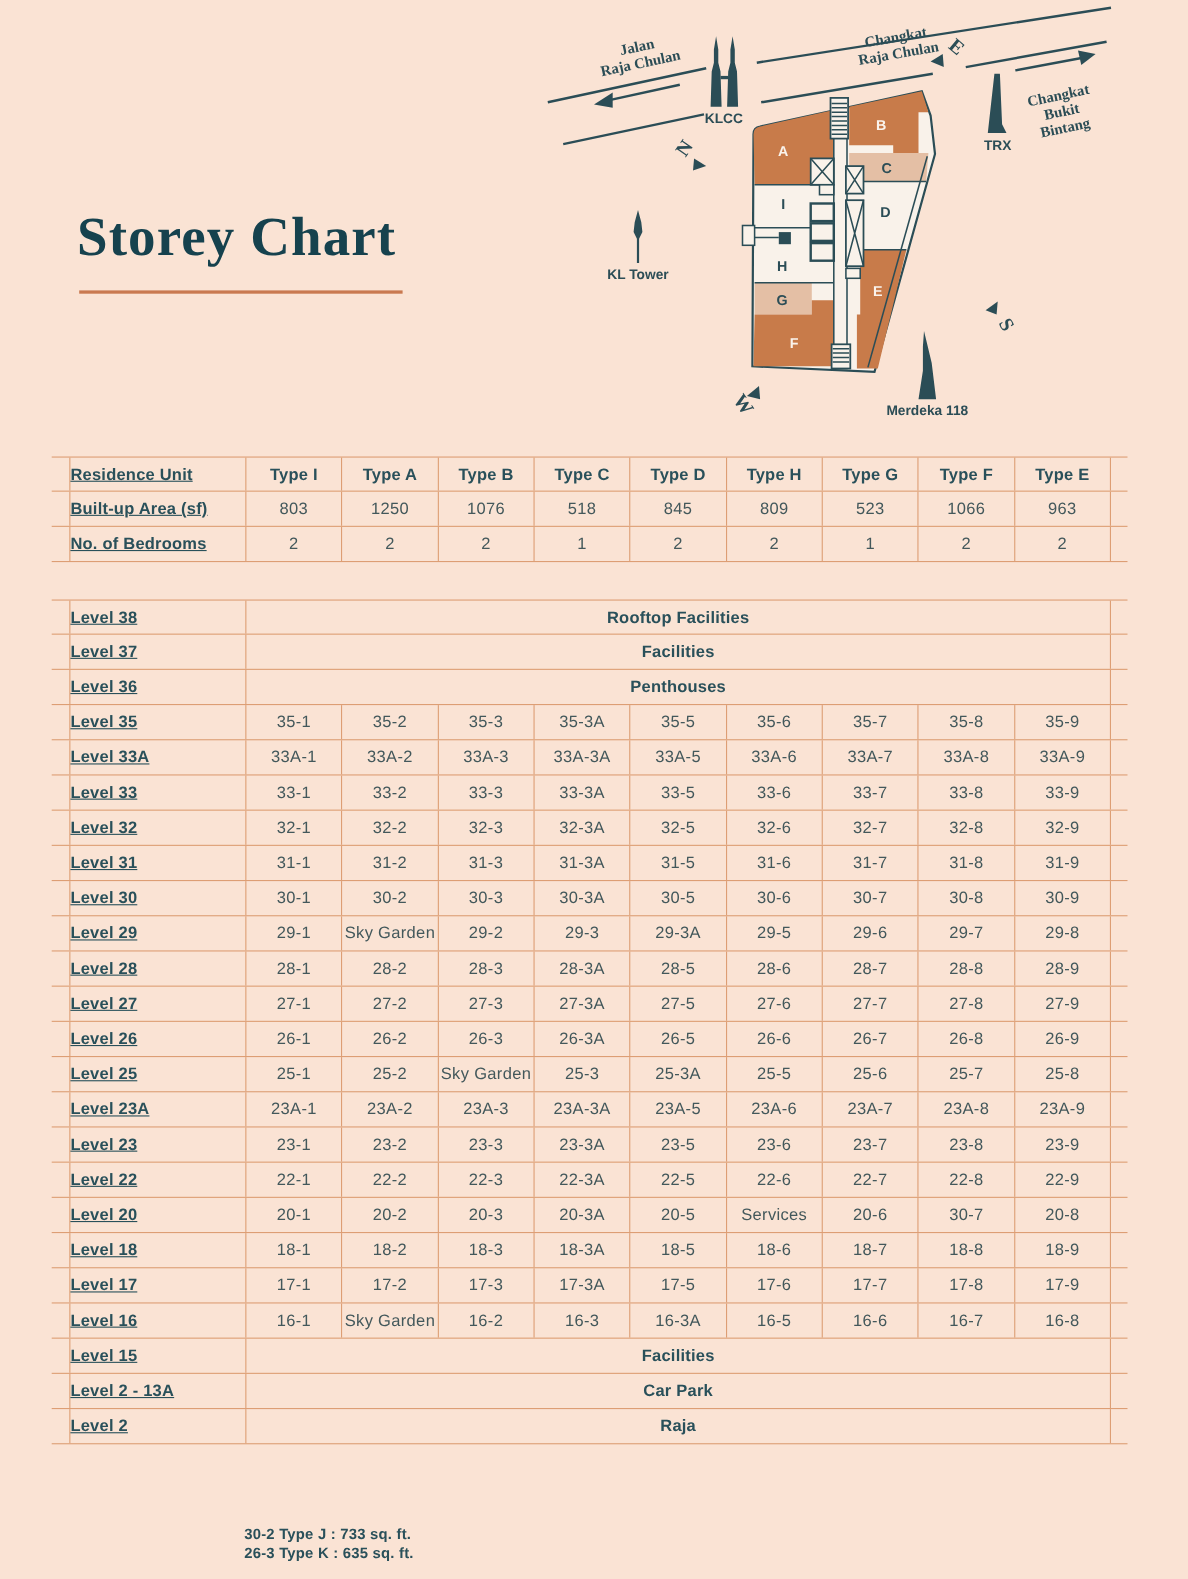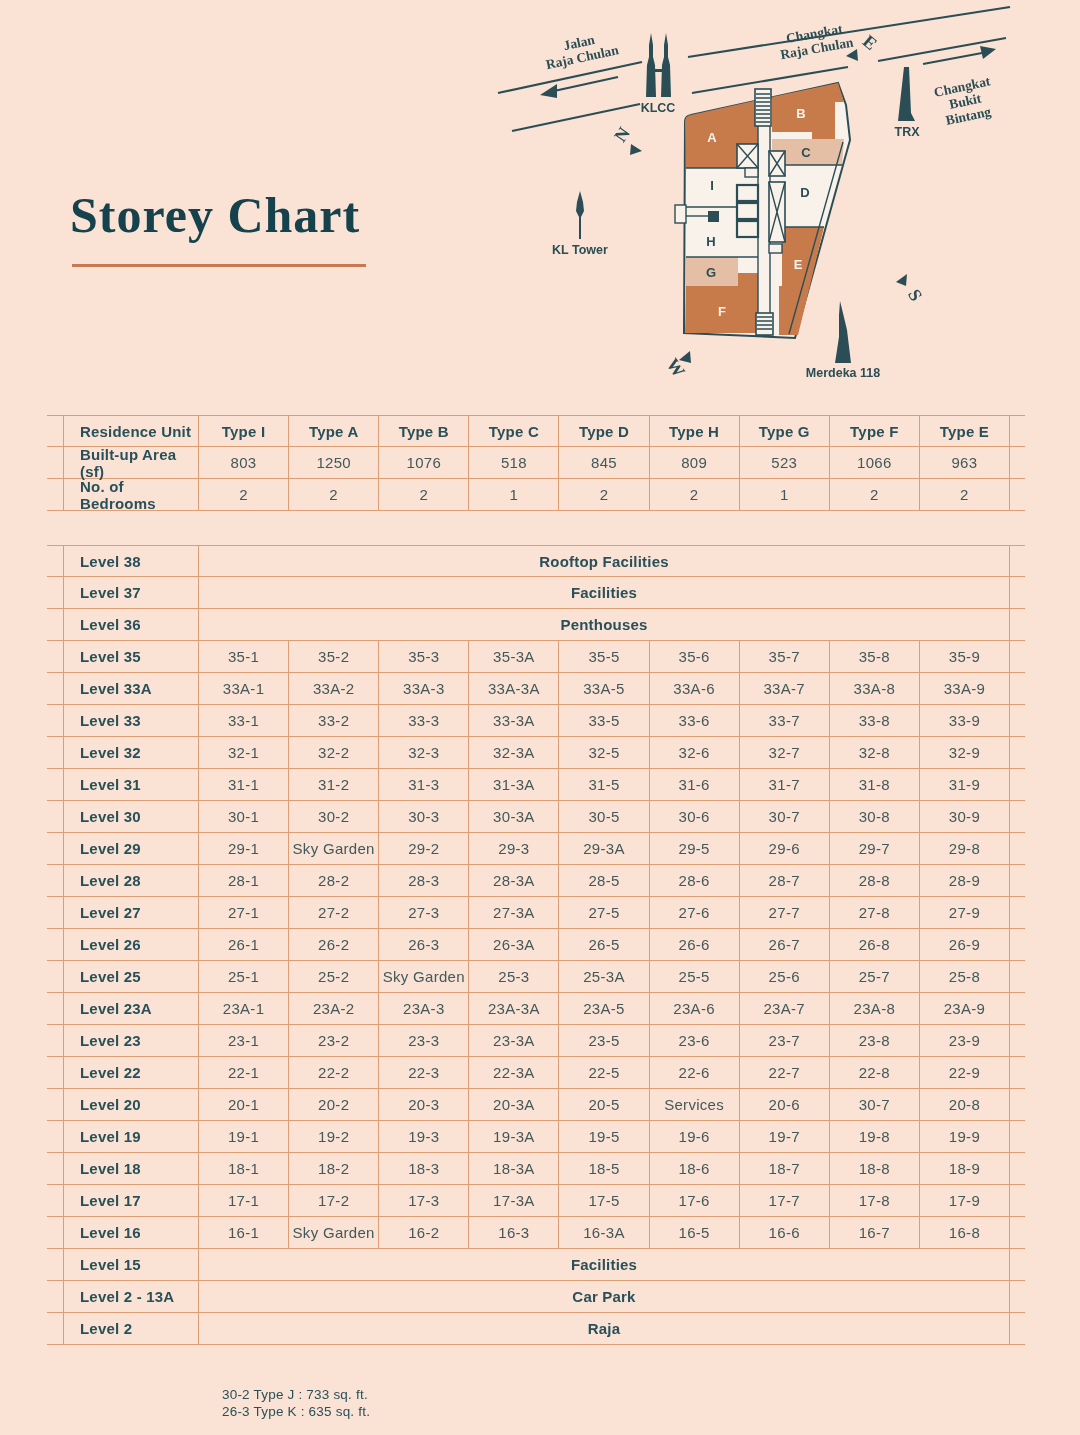--- a/index.html
+++ b/index.html
@@ -35,27 +35,27 @@
   .map .cream{fill:var(--map-cream);}
   .map .orange{fill:var(--map-orange);}
   .map .tan{fill:var(--map-tan);}
 
   .tbl{position:absolute;left:47px;width:978px;}
   #unit-table{top:415px;}
   #storey-table{top:545px;}
   .trow{display:flex;height:32px;border-bottom:1px solid var(--line);
         padding:0 15px 0 16px;box-sizing:border-box;font-size:15px;color:var(--celltext);}
   .tbl .trow:first-child{border-top:1px solid var(--line);}
-  .c-level{width:136px;flex:none;border-left:1px solid var(--line);border-right:1px solid var(--line);
-           display:flex;align-items:center;padding-left:16px;box-sizing:border-box;}
+  .c-level{width:161px;flex:none;border-left:1px solid var(--line);border-right:1px solid var(--line);
+           display:flex;align-items:center;box-sizing:border-box;text-decoration:underline;}
   .c-unit,.c-span{flex:1;border-right:1px solid var(--line);
            display:flex;align-items:center;justify-content:center;letter-spacing:.3px;}
   .c-head{font-weight:bold;color:var(--teal);letter-spacing:.2px;}
 
-  .footnotes{position:absolute;left:222px;top:1386px;font-size:13.5px;font-weight:normal;
+  .footnotes{position:absolute;left:222px;top:1386px;font-size:13.5px;font-weight:bold;
              color:var(--teal);line-height:17px;letter-spacing:.2px;}
 </style>
 </head>
 <body>
 
 <div class="page">
 
   <h1 class="title">Storey Chart</h1>
   <div class="title-underline"></div>
 
@@ -413,32 +413,20 @@
         <div class="c-unit">20-2</div>
         <div class="c-unit">20-3</div>
         <div class="c-unit">20-3A</div>
         <div class="c-unit">20-5</div>
         <div class="c-unit">Services</div>
         <div class="c-unit">20-6</div>
         <div class="c-unit">30-7</div>
         <div class="c-unit">20-8</div>
       </div>
       <div class="trow">
-        <div class="c-level c-head">Level 19</div>
-        <div class="c-unit">19-1</div>
-        <div class="c-unit">19-2</div>
-        <div class="c-unit">19-3</div>
-        <div class="c-unit">19-3A</div>
-        <div class="c-unit">19-5</div>
-        <div class="c-unit">19-6</div>
-        <div class="c-unit">19-7</div>
-        <div class="c-unit">19-8</div>
-        <div class="c-unit">19-9</div>
-      </div>
-      <div class="trow">
         <div class="c-level c-head">Level 18</div>
         <div class="c-unit">18-1</div>
         <div class="c-unit">18-2</div>
         <div class="c-unit">18-3</div>
         <div class="c-unit">18-3A</div>
         <div class="c-unit">18-5</div>
         <div class="c-unit">18-6</div>
         <div class="c-unit">18-7</div>
         <div class="c-unit">18-8</div>
         <div class="c-unit">18-9</div>

